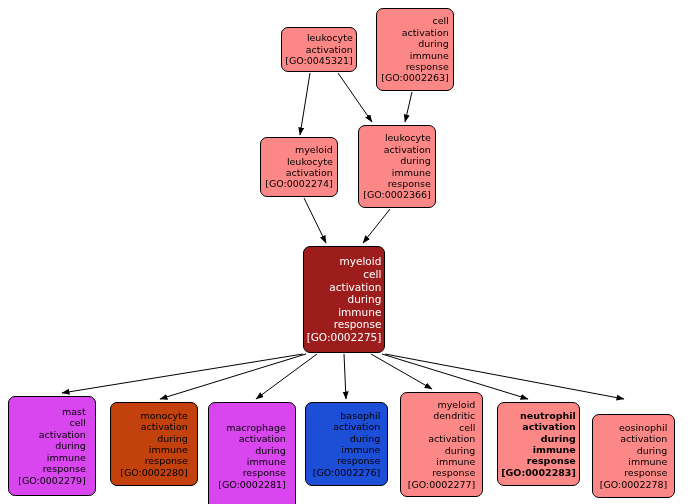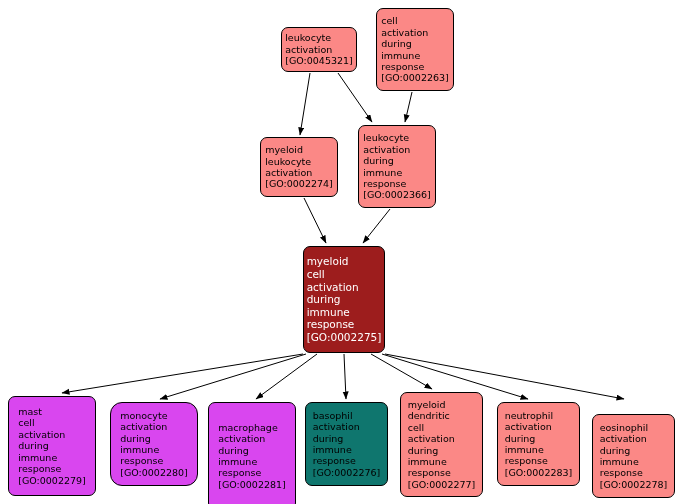--- a/index.html
+++ b/index.html
@@ -28,21 +28,21 @@
   }
   .node {
     position: absolute;
     box-sizing: border-box;
     border: 1px solid #000000;
     border-radius: 7px;
     background: #fb8886;
     color: #000000;
     font-size: 9.5px;
     line-height: 11.4px;
-    text-align: left;
+    text-align: right;
     display: flex;
     align-items: center;
     justify-content: center;
     padding: 18px 2px;
     white-space: pre-line;
     overflow: hidden;
   }
   .node.highlight {
     background: #9d1d1d;
     color: #ffffff;
@@ -102,47 +102,47 @@
 immune
 response
 [GO:0002275]</div>
       <div class="node" style="left: 8px; top: 396px; width: 88px; height: 100px; background: #d946ef; border-color: rgb(0, 0, 0);">mast
 cell
 activation
 during
 immune
 response
 [GO:0002279]</div>
-      <div class="node" style="left: 110px; top: 402px; width: 88px; height: 84px; background: #d946ef; border-color: rgb(0, 0, 0); border-radius: 12px;">monocyte
+      <div class="node" style="left: 110px; top: 402px; width: 88px; height: 84px; background: #c2410c; border-color: rgb(0, 0, 0);">monocyte
 activation
 during
 immune
 response
 [GO:0002280]</div>
       <div class="node" style="left: 208px; top: 402px; width: 88px; height: 108px; background: #d946ef; border-color: rgb(0, 0, 0);">macrophage
 activation
 during
 immune
 response
 [GO:0002281]</div>
-      <div class="node" style="left: 305px; top: 402px; width: 83px; height: 84px; background: #0f766e; border-color: rgb(0, 0, 0);">basophil
+      <div class="node" style="left: 305px; top: 402px; width: 83px; height: 84px; background: #1d4ed8; border-color: rgb(0, 0, 0);">basophil
 activation
 during
 immune
 response
 [GO:0002276]</div>
       <div class="node" style="left: 400px; top: 392px; width: 83px; height: 105px; background: rgb(251, 136, 134); border-color: rgb(0, 0, 0);">myeloid
 dendritic
 cell
 activation
 during
 immune
 response
 [GO:0002277]</div>
-      <div class="node" style="left: 497px; top: 402px; width: 83px; height: 84px; background: rgb(251, 136, 134); border-color: rgb(0, 0, 0);">neutrophil
+      <div class="node" style="left: 497px; top: 402px; width: 83px; height: 84px; background: rgb(251, 136, 134); border-color: rgb(0, 0, 0); font-weight: bold;">neutrophil
 activation
 during
 immune
 response
 [GO:0002283]</div>
       <div class="node" style="left: 592px; top: 402px; width: 83px; height: 84px; background: rgb(251, 136, 134); border-color: rgb(0, 0, 0); margin-top: 12px;">eosinophil
 activation
 during
 immune
 response

